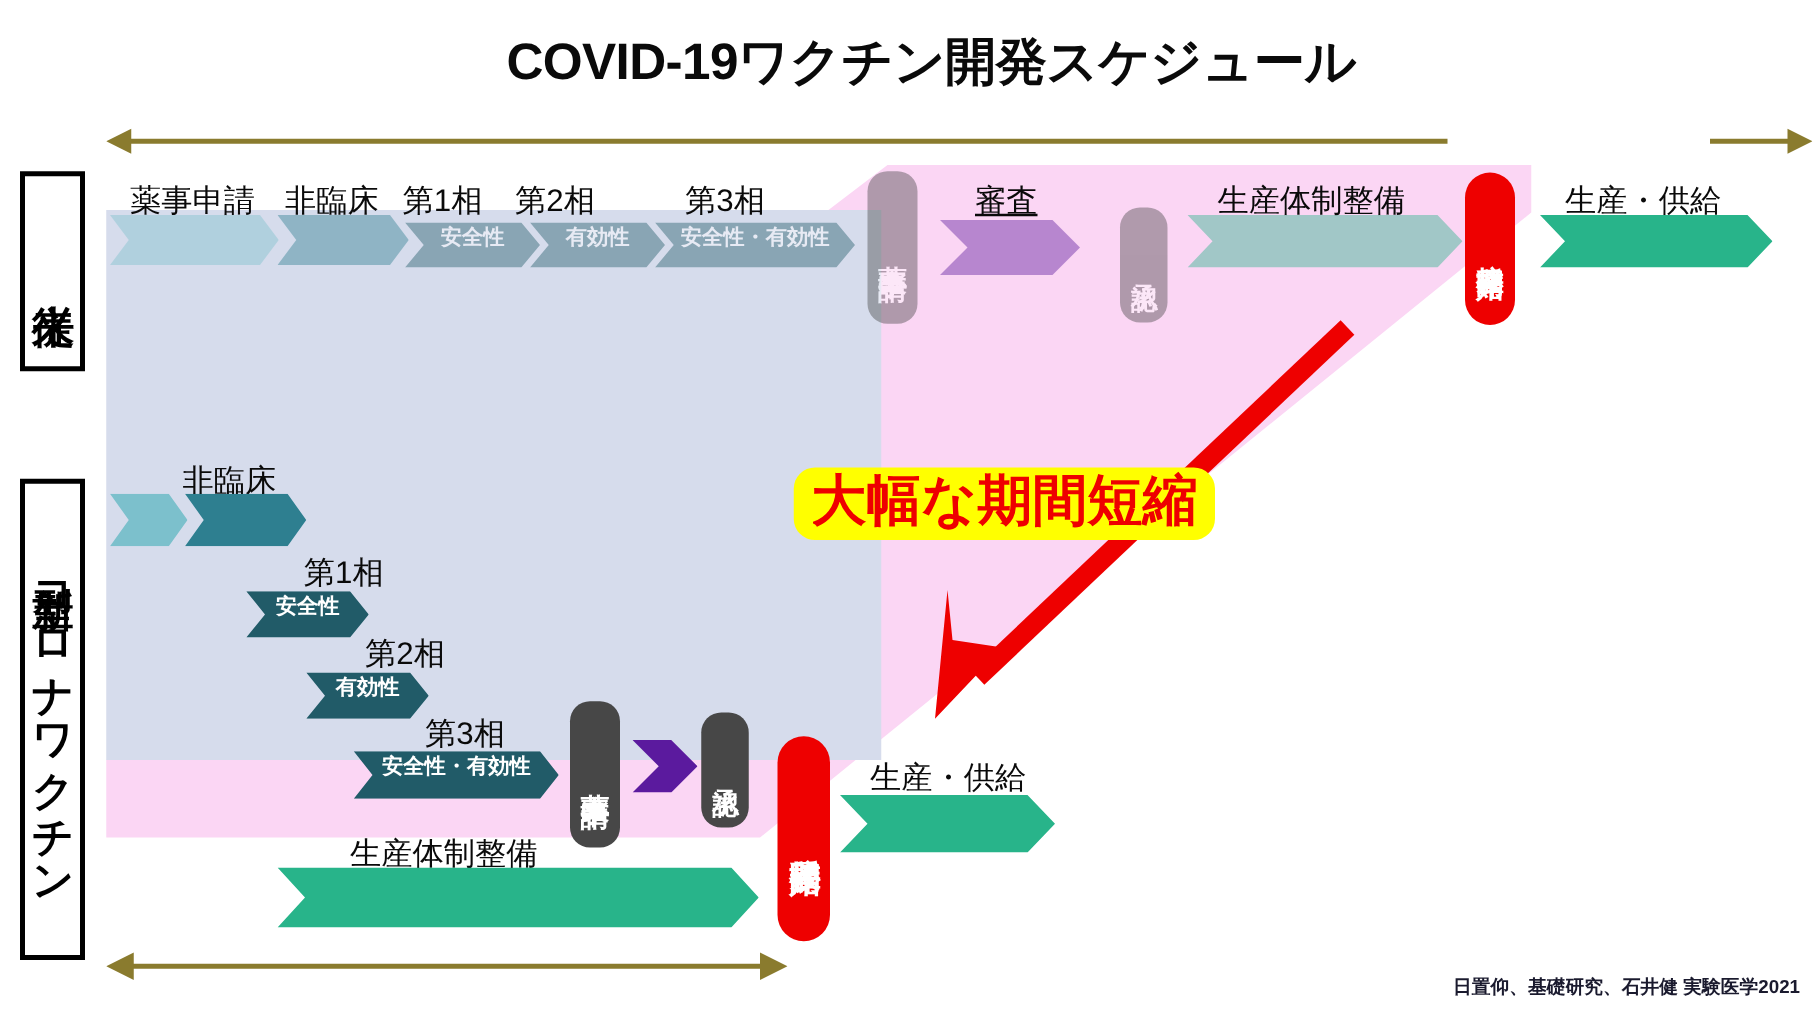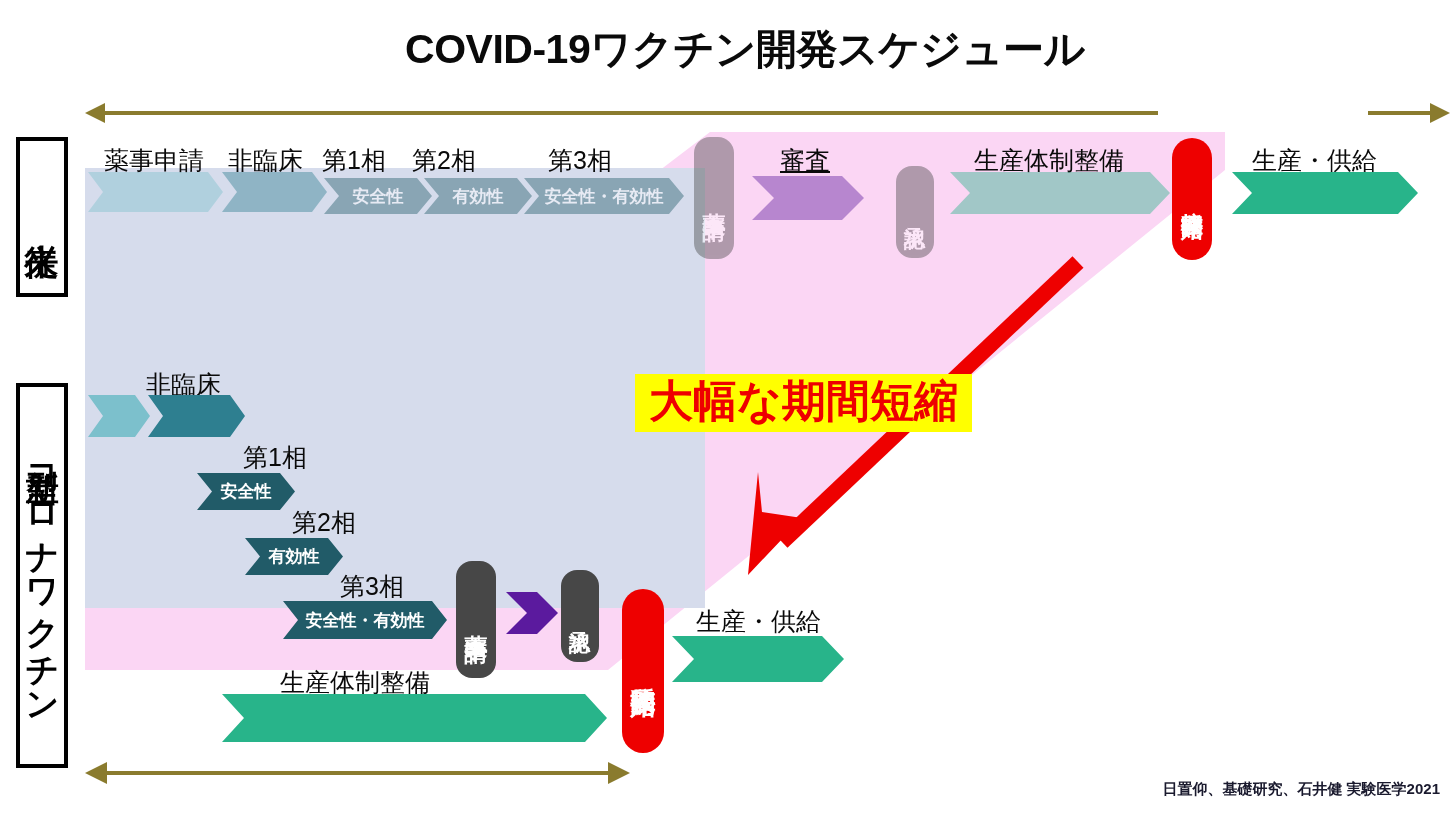--- a/index.html
+++ b/index.html
@@ -44,21 +44,21 @@
     box-sizing:border-box;
   }
   #label-conventional{left:16px; top:137px; width:52px; height:160px; font-size:34px;}
   #label-covid{left:16px; top:383px; width:52px; height:385px; font-size:33px;}
 
   
   .axis{stroke:#8a7b2e; stroke-width:4; fill:none;}
   .axis-head{fill:#8a7b2e;}
 
   
-  .chev{position:absolute; display:flex; align-items:center; justify-content:center;font-family:Liberation Serif, serif;}
+  .chev{position:absolute; display:flex; align-items:flex-start; justify-content:center;font-family:Liberation Serif, serif;}
   .chev svg{position:absolute; left:0; top:0;}
   .chev .txt{
     position:relative; z-index:2;
     color:#ffffff; font-weight:bold; font-size:17px;
     white-space:nowrap; letter-spacing:0px;
   }
   .caption{
     position:absolute; color:#0a0a0a; font-weight:normal;
     font-size:25px; white-space:nowrap;
   }
@@ -73,21 +73,21 @@
   }
   .pill.dark{background:#474747;}
   .pill.red{background:#ee0000; border-radius:22px;}
 
   
   #shorten{
     left:635px; top:374px;
     background:#ffff00; color:#ee0000;
     font-size:44px; font-weight:bold;
     padding:4px 14px 8px 14px;
-    white-space:nowrap; line-height:1.05;
+    white-space:nowrap; line-height:1.05;border-radius:17px;
   }
 
   
   #conclusion{
     left:866px; top:614px; width:580px;
     text-align:center; color:#ee0000; font-weight:bold;
     font-size:52px; line-height:1.18;
     text-shadow:2px 2px 0 rgba(160,160,160,.45);
   }
 

